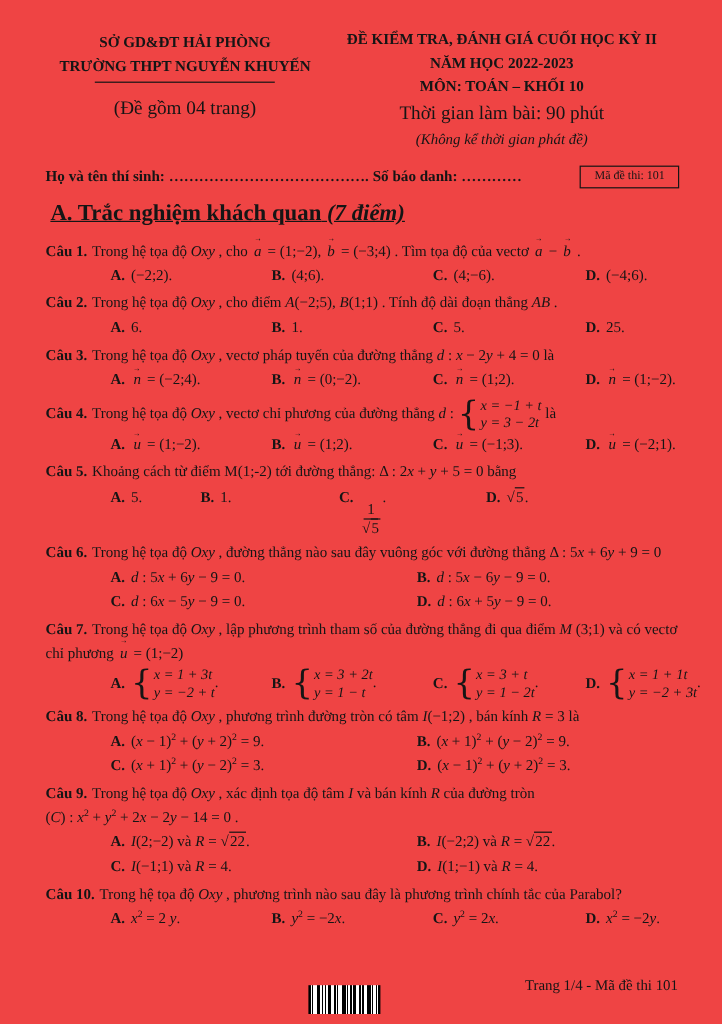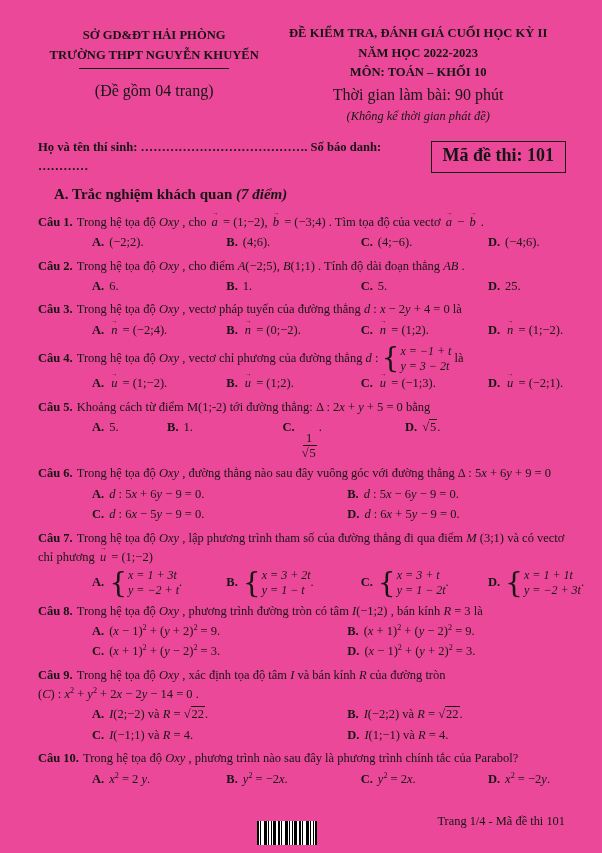--- a/index.html
+++ b/index.html
@@ -1,37 +1,37 @@
 <!DOCTYPE html>
 <html><head>
 <meta charset="utf-8">
 <style>
   * { margin:0; padding:0; box-sizing:border-box; }
   html,body { background:#e8e8e8; }
   .page {
     width:602px; height:853px; position:relative; overflow:hidden;
-    background:#ec4899; color:#151515;
+    background:#ef4444; color:#151515;
     font-family:"Liberation Serif","DejaVu Serif",serif;
     font-size:12.5px; line-height:1.55;
     padding:24px 36px 0 38px;
   }
   
   .header { display:flex; }
   .h-left { width:44%; text-align:center; padding-top:2px; }
   .h-right { width:56%; text-align:center; }
   .h-b { font-weight:bold; font-size:12.6px; white-space:nowrap; }
   .h-rule { width:150px; border-top:1.4px solid #151515; margin:3px auto 10px; }
   .h-plain { font-size:16px; }
   .h-italic { font-style:italic; font-size:12.4px; }
   
   .student-row { display:flex; align-items:center; justify-content:space-between; margin:11px 0 4px;gap:27px; }
   .student-fill { font-weight:bold; font-size:12.6px; }
-  .code-box { border:1.7px solid #151515; padding:0 11px 2px; font-weight:bold; font-size:18px; white-space:nowrap; }
-  
-  .section-title { margin:6px 16px 7px; font-size:15px; }
+  .code-box { border:1.7px solid #151515; padding:0 11px 2px; font-weight:normal; font-size:10px; white-space:nowrap; }
+  
+  .section-title { margin:6px 4px 7px; font-size:19px;text-decoration:underline; }
   .section-title .st-main { font-weight:bold; }
   .section-title .st-pts { font-weight:bold; font-style:italic; }
   
   .question { margin-bottom:4px; }
   .stem { }
   .qlabel { font-weight:bold; margin-right:4px; }
   .opts { display:grid; padding-left:54px; margin:1px 0 3px; column-gap:4px; }
   .opts-row4  { grid-template-columns:27.5% 27.5% 26% 19%; }
   .opts-row4b { grid-template-columns:15% 23.5% 25% 36.5%; }
   .opts-grid2 { grid-template-columns:53% 47%; row-gap:1px; }

